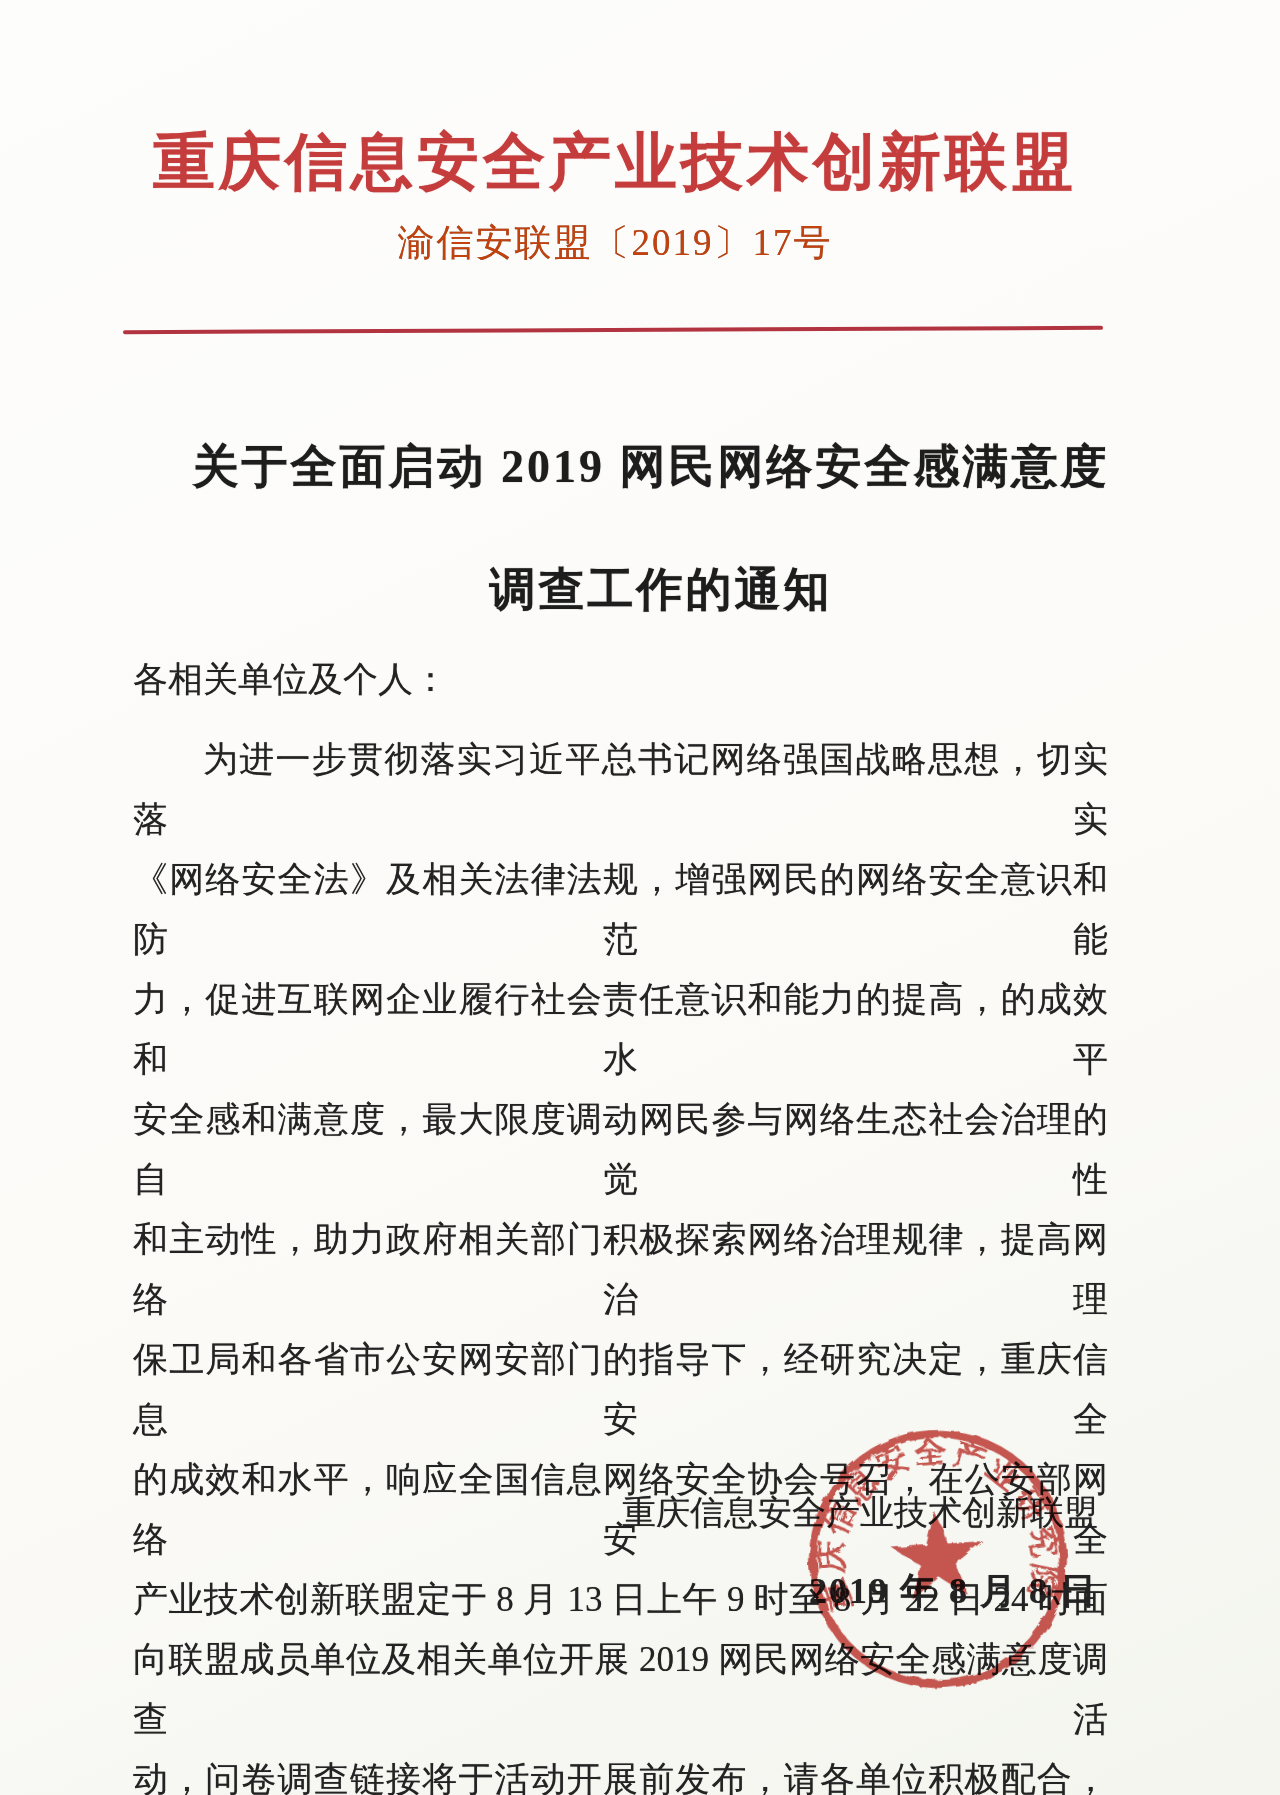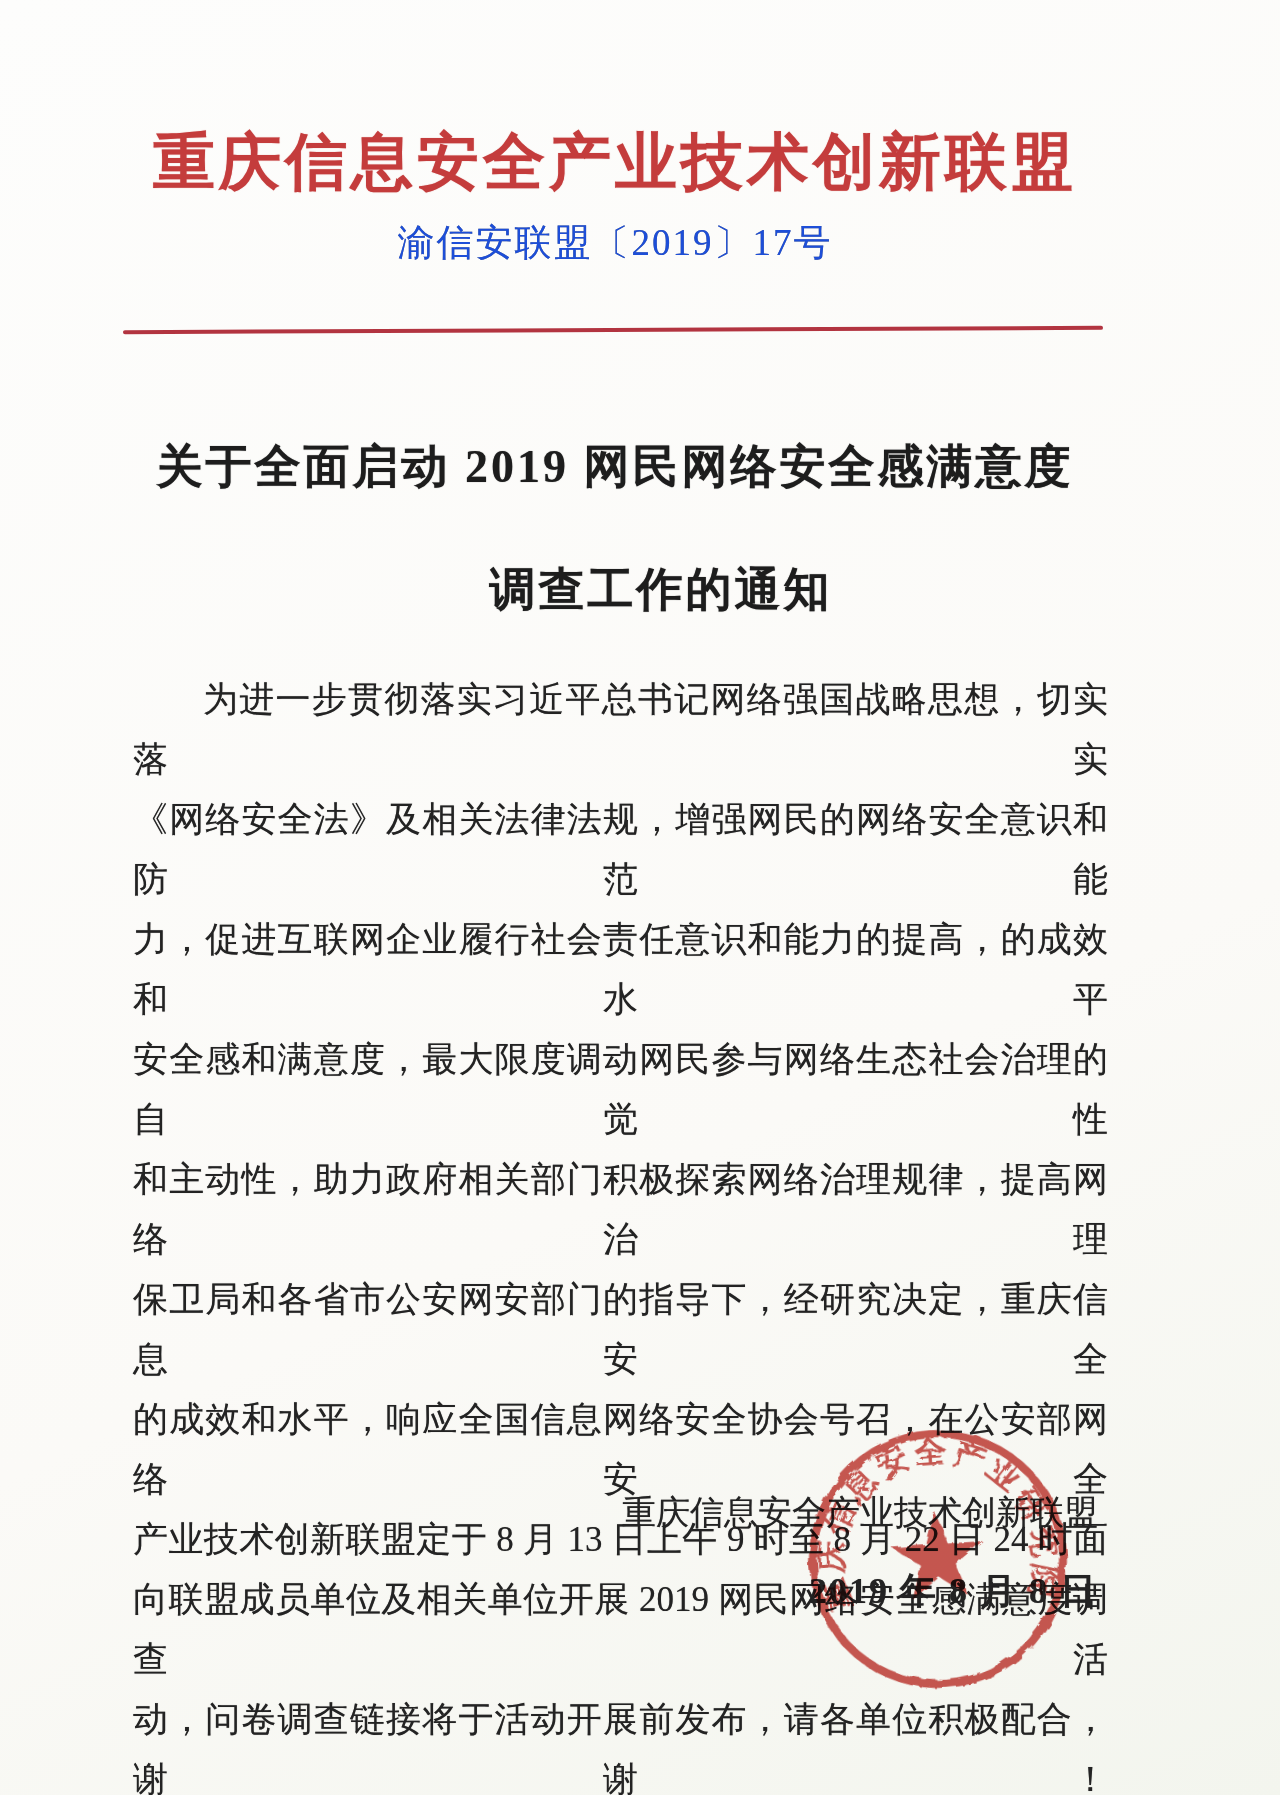--- a/index.html
+++ b/index.html
@@ -10,31 +10,31 @@
     color:#262626;
   }
   .abs{position:absolute;}
   .center{left:0;width:1230px;text-align:center;}
   
   .org-name{
     top:120px;font-size:62px;font-weight:bold;letter-spacing:4px;
     color:#c43c3c;text-shadow:0 0 1px rgba(196,60,60,.55);
   }
   .doc-number{
-    top:218px;font-size:37px;letter-spacing:2px;color:#1d4ed8;
+    top:218px;font-size:37px;letter-spacing:2px;color:#c2410c;
     text-shadow:0 0 .6px rgba(0,0,0,.5);
   }
   .red-rule{
     top:328px;left:123px;width:980px;height:4px;background:#b23440;
     transform:rotate(-0.25deg);border-radius:2px;
   }
   
   .doc-title{font-size:46px;font-weight:bold;letter-spacing:3px;color:#1d1d1d;
     text-shadow:0 0 1px rgba(0,0,0,.55);}
-  .title-1{top:436px;}
+  .title-1{top:436px;padding-left:36px;}
   .title-2{top:559px;margin-left:46px;}
   
   .body-block{
     top:650px;left:133px;width:975px;font-size:35px;line-height:60px;
     color:#232323;text-shadow:0 0 .7px rgba(20,20,20,.55);
   }
   .jline{text-align:justify;text-align-last:justify;text-justify:inter-character;}
   .indent{text-indent:2em;}
   .para{margin-top:20px;}
   
@@ -51,20 +51,21 @@
 <body>
 
 <div class="abs center org-name">重庆信息安全产业技术创新联盟</div>
 <div class="abs center doc-number">渝信安联盟〔2019〕17号</div>
 <div class="abs red-rule"></div>
 
 <div class="abs center doc-title title-1">关于全面启动 2019 网民网络安全感满意度</div>
 <div class="abs center doc-title title-2">调查工作的通知</div>
 
 <div class="abs body-block">
+  <div>各相关单位及个人：</div>
   <div class="para">
     <div class="jline indent">为进一步贯彻落实习近平总书记网络强国战略思想，切实落实</div>
     <div class="jline">《网络安全法》及相关法律法规，增强网民的网络安全意识和防范能</div>
     <div class="jline">力，促进互联网企业履行社会责任意识和能力的提高，的成效和水平</div>
     <div class="jline">安全感和满意度，最大限度调动网民参与网络生态社会治理的自觉性</div>
     <div class="jline">和主动性，助力政府相关部门积极探索网络治理规律，提高网络治理</div>
     <div class="jline">保卫局和各省市公安网安部门的指导下，经研究决定，重庆信息安全</div>
     <div class="jline">的成效和水平，响应全国信息网络安全协会号召，在公安部网络安全</div>
     <div class="jline">产业技术创新联盟定于 8 月 13 日上午 9 时至 8 月 22 日 24 时面</div>
     <div class="jline">向联盟成员单位及相关单位开展 2019 网民网络安全感满意度调查活</div>

